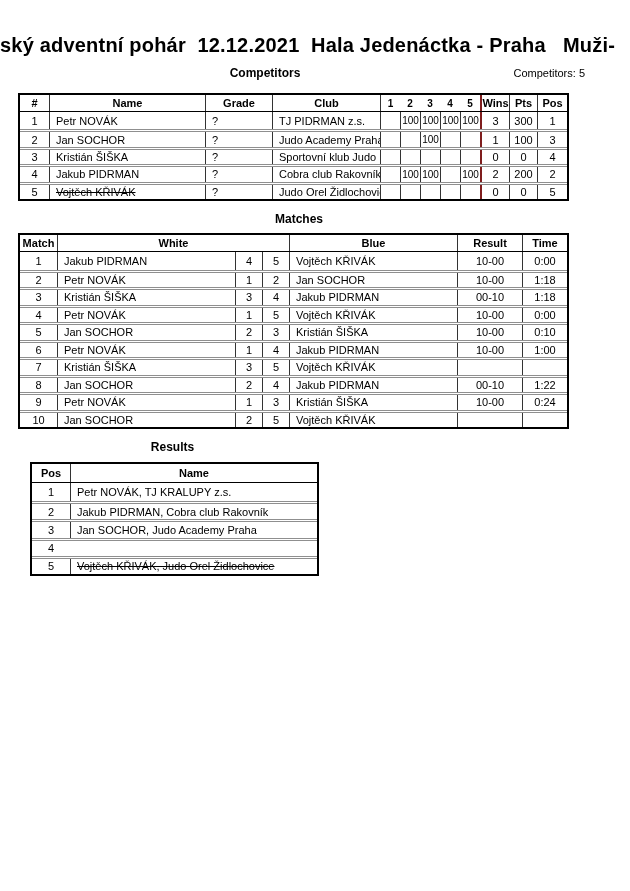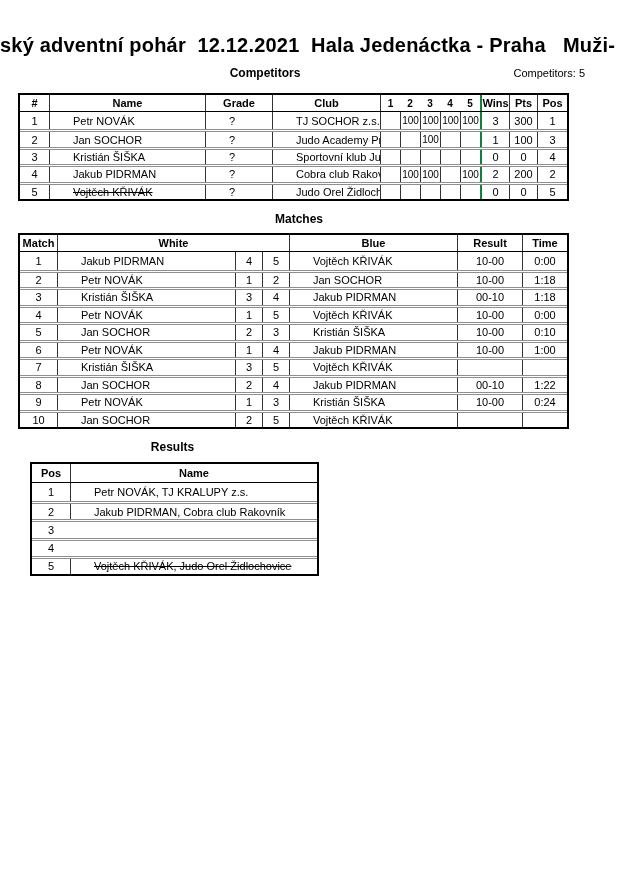--- a/index.html
+++ b/index.html
@@ -33,23 +33,23 @@
   .drow{height:17.4px;}
   .drow + .drow{border-top:3px double #8f8f8f;}
   .tbl-matches .drow{height:17.5px;}
   .tbl-results .hrow{height:19px;}
   .tbl-results .drow{height:18.2px;}
   .cell{
     box-sizing:border-box;height:100%;display:flex;align-items:center;
     overflow:hidden;white-space:nowrap;flex:none;
   }
   .bl{border-left:1px solid #333;}
-  .bl-thick{border-left:2px solid #15803d;}
+  .bl-thick{border-left:2px solid #7f1d1d;}
   .ctr{justify-content:center;}
-  .lft{justify-content:flex-start;padding-left:23px;}
+  .lft{justify-content:flex-start;padding-left:6px;}
   .struck{text-decoration:line-through;}
   
   .c-num{width:29px;}
   .c-name{width:156px;}
   .c-grade{width:67px;}
   .c-club{width:108px;}
   .c-m{width:20px;font-size:10px;justify-content:center;padding:0;}
   .c-wins{width:29px;}
   .c-pts{width:28px;}
   .c-pos{flex:1;}
@@ -87,21 +87,21 @@
     <div class="cell c-m">5</div>
     <div class="cell ctr c-wins bl-thick">Wins</div>
     <div class="cell ctr c-pts bl">Pts</div>
     <div class="cell ctr c-pos bl">Pos</div>
   </div>
 
   <div class="row drow">
     <div class="cell ctr c-num">1</div>
     <div class="cell lft c-name bl">Petr NOVÁK</div>
     <div class="cell lft c-grade bl">?</div>
-    <div class="cell lft c-club bl">TJ SOCHOR z.s.</div>
+    <div class="cell lft c-club bl">TJ PIDRMAN z.s.</div>
     <div class="cell c-m bl"></div>
     <div class="cell c-m bl">100</div>
     <div class="cell c-m bl">100</div>
     <div class="cell c-m bl">100</div>
     <div class="cell c-m bl">100</div>
     <div class="cell ctr c-wins bl-thick">3</div>
     <div class="cell ctr c-pts bl">300</div>
     <div class="cell ctr c-pos bl">1</div>
   </div>
 
@@ -288,20 +288,21 @@
   <div class="row drow">
     <div class="cell ctr r-pos">1</div>
     <div class="cell lft r-name bl">Petr NOVÁK, TJ KRALUPY z.s.</div>
   </div>
   <div class="row drow">
     <div class="cell ctr r-pos">2</div>
     <div class="cell lft r-name bl">Jakub PIDRMAN, Cobra club Rakovník</div>
   </div>
   <div class="row drow">
     <div class="cell ctr r-pos">3</div>
+    <div class="cell lft r-name bl">Jan SOCHOR, Judo Academy Praha</div>
   </div>
   <div class="row drow">
     <div class="cell ctr r-pos">4</div>
   </div>
   <div class="row drow">
     <div class="cell ctr r-pos">5</div>
     <div class="cell lft r-name bl struck">Vojtěch KŘIVÁK, Judo Orel Židlochovice</div>
   </div>
 </div>
 

